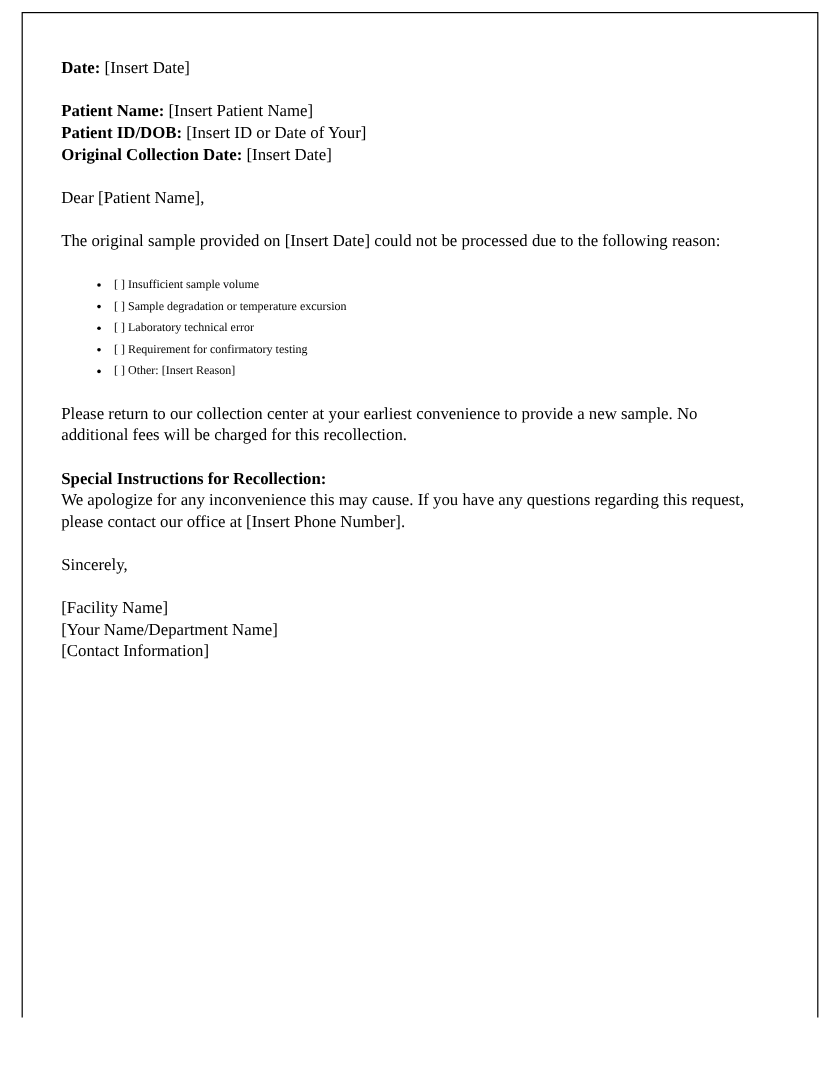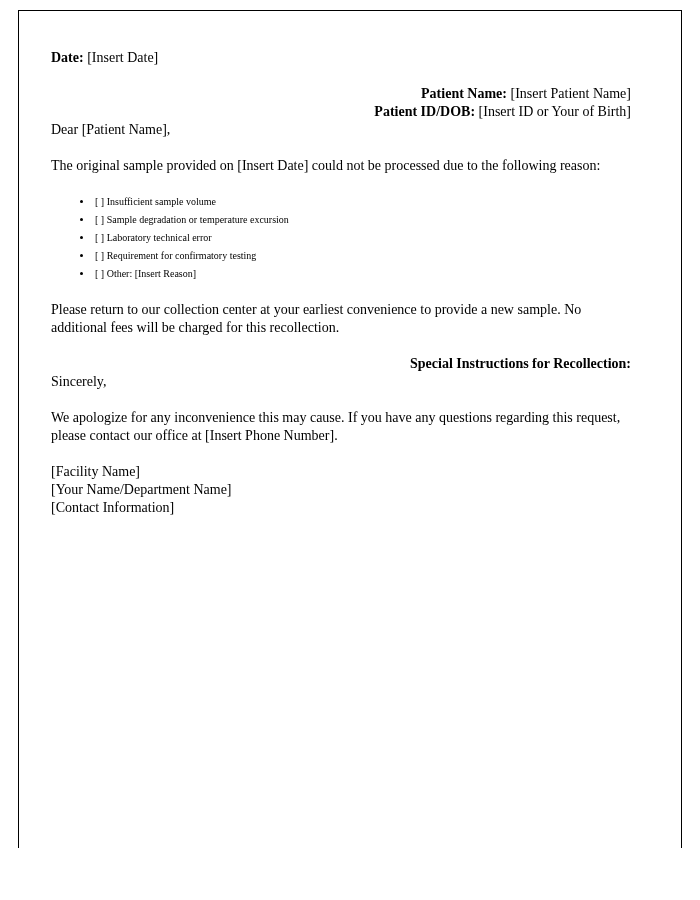--- a/index.html
+++ b/index.html
@@ -27,21 +27,20 @@
     padding: 38px 50px 30px 32px;
     overflow: hidden;
   }
   .page p {
     margin: 0 0 18px 0;
     font-size: 14px;
     line-height: 18px;
   }
   .page p.tight {
     margin-bottom: 0;
-    text-align: right;
   }
   b, strong {
     font-weight: bold;
   }
   ul.checklist {
     margin: 0 0 18px 0;
     padding: 0 0 0 42px;
     list-style-type: disc;
   }
   ul.checklist li {
@@ -61,21 +60,24 @@
   <div class="page">
 
     <p>
       <strong>Date:</strong><span> [Insert Date]</span>
     </p>
 
     <p class="tight">
       <strong>Patient Name:</strong><span> [Insert Patient Name]</span>
     </p>
     <p class="tight">
-      <strong>Patient ID/DOB:</strong><span> [Insert ID or Your of Birth]</span>
+      <strong>Patient ID/DOB:</strong><span> [Insert ID or Date of Your]</span>
+    </p>
+    <p>
+      <strong>Original Collection Date:</strong><span> [Insert Date]</span>
     </p>
 
     <p>Dear [Patient Name],</p>
 
 
     <p>The original sample provided on [Insert Date] could not be processed due to the following reason:</p>
 
     <ul class="checklist">
       <li>[ ] Insufficient sample volume</li>
       <li>[ ] Sample degradation or temperature excursion</li>
@@ -83,23 +85,23 @@
       <li>[ ] Requirement for confirmatory testing</li>
       <li>[ ] Other: [Insert Reason]</li>
     </ul>
 
     <p>Please return to our collection center at your earliest convenience to provide a new sample. No additional fees will be charged for this recollection.</p>
 
     <p class="tight">
       <strong>Special Instructions for Recollection:</strong>
     </p>
 
+    <p>We apologize for any inconvenience this may cause. If you have any questions regarding this request, please contact our office at [Insert Phone Number].</p>
+
     <p>Sincerely,</p>
-
-    <p>We apologize for any inconvenience this may cause. If you have any questions regarding this request, please contact our office at [Insert Phone Number].</p>
 
     <div class="sig-block">
       <p>[Facility Name]</p>
       <p>[Your Name/Department Name]</p>
       <p>[Contact Information]</p>
     </div>
 
   </div>
 </div>
 

